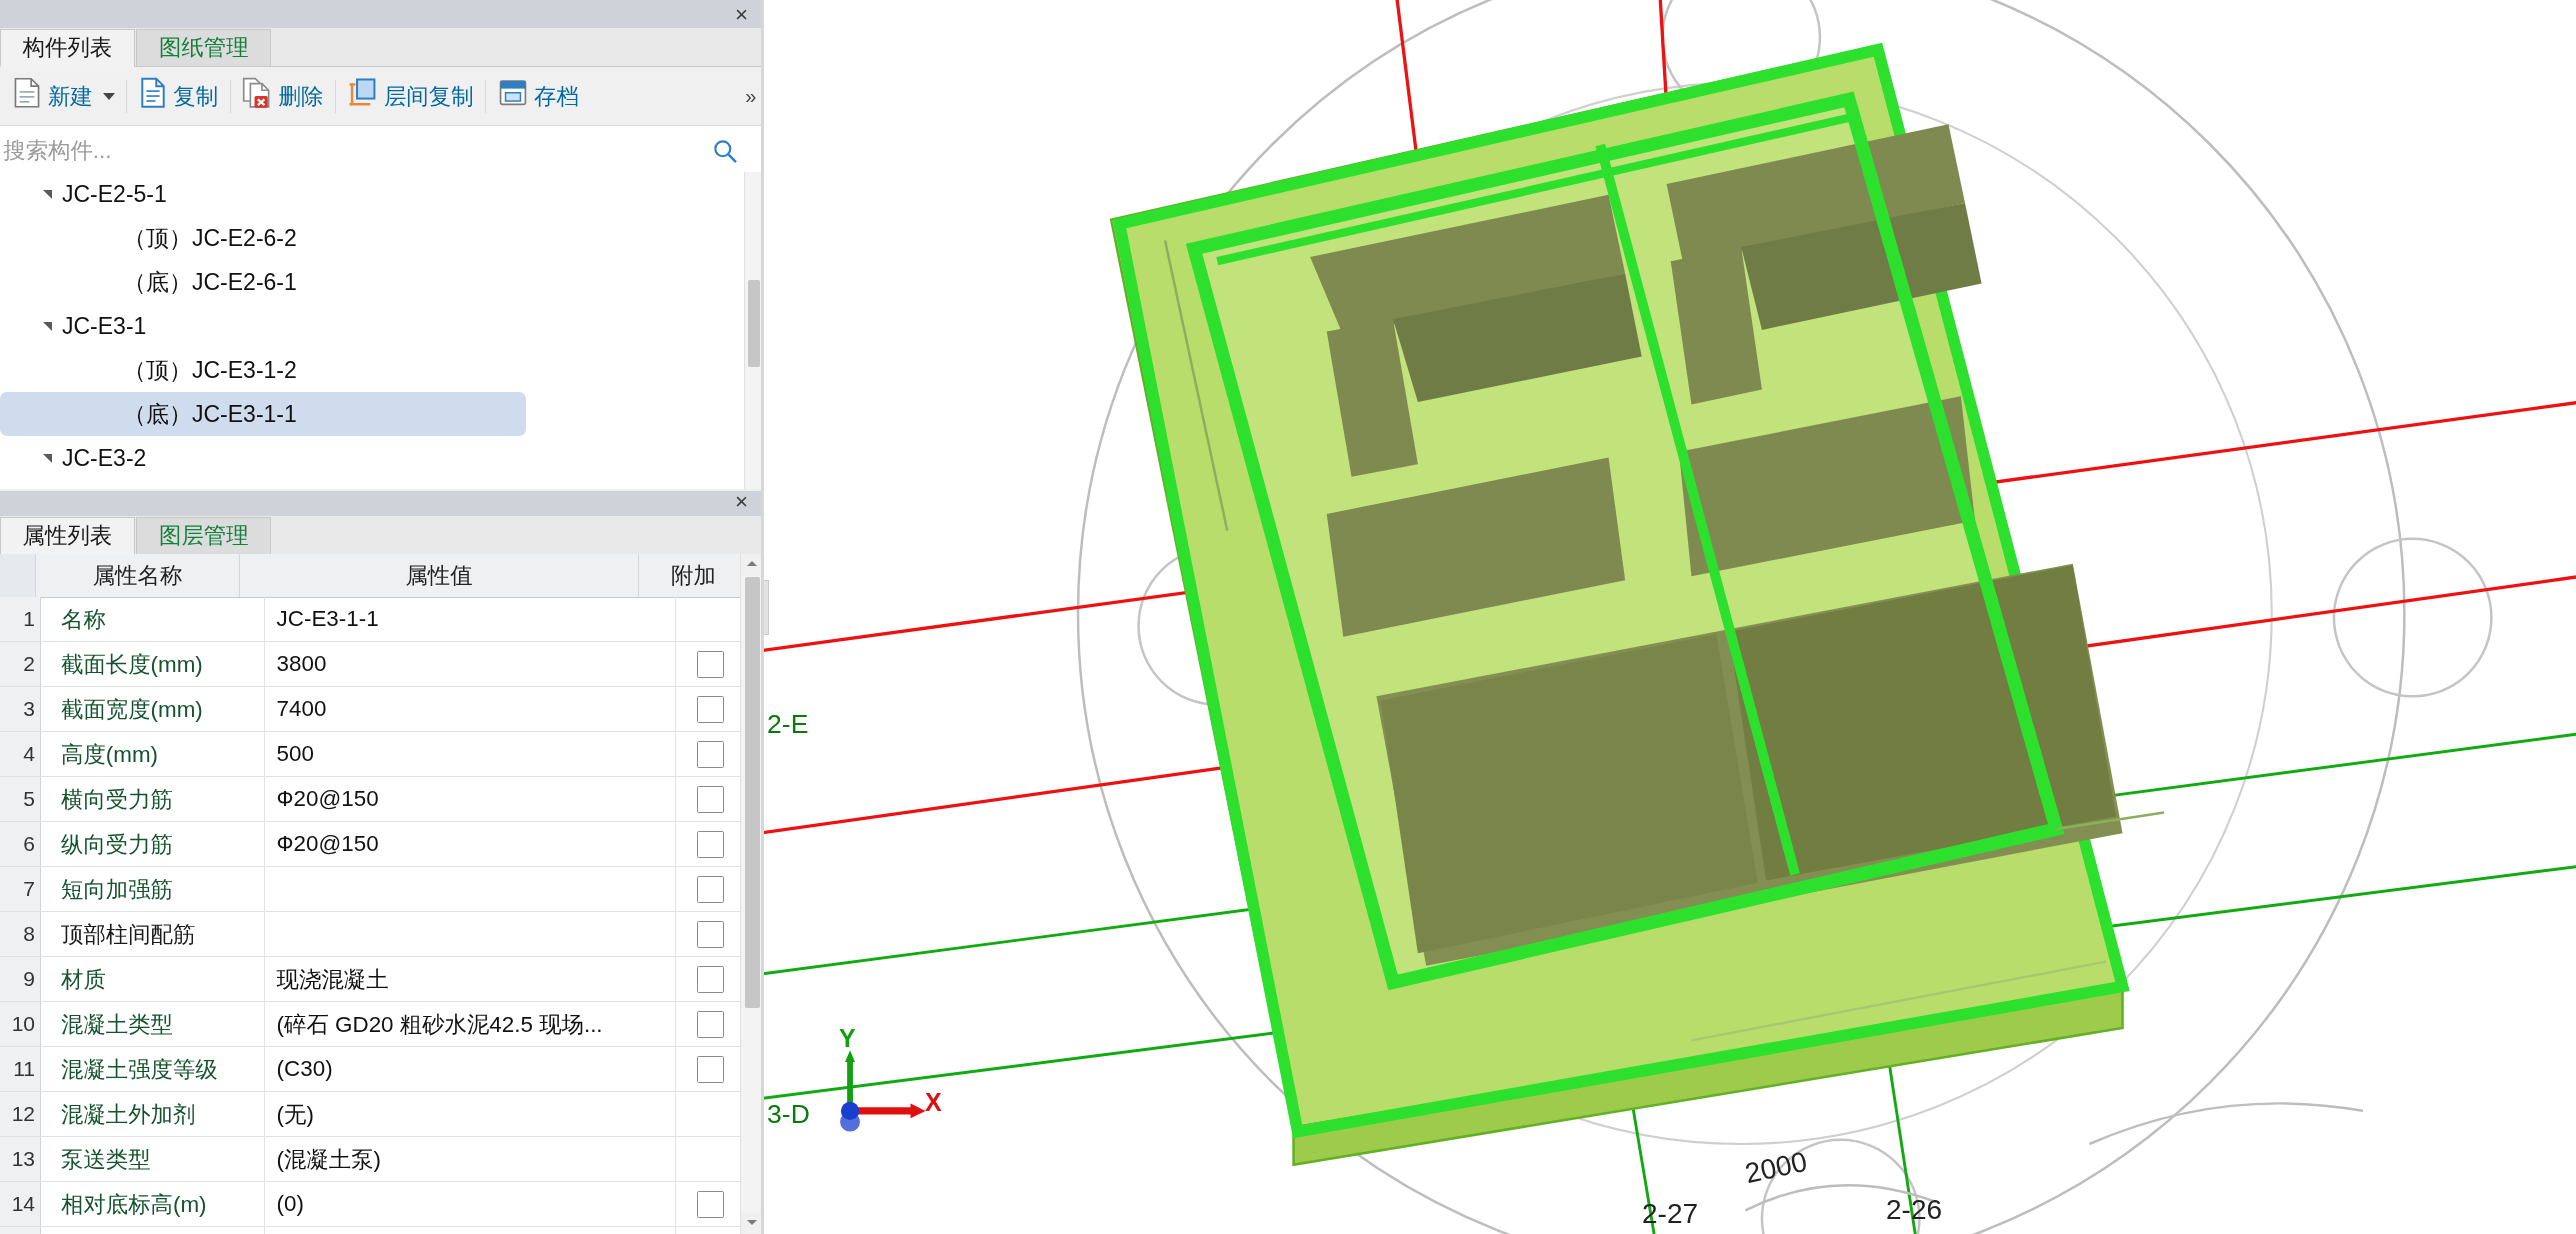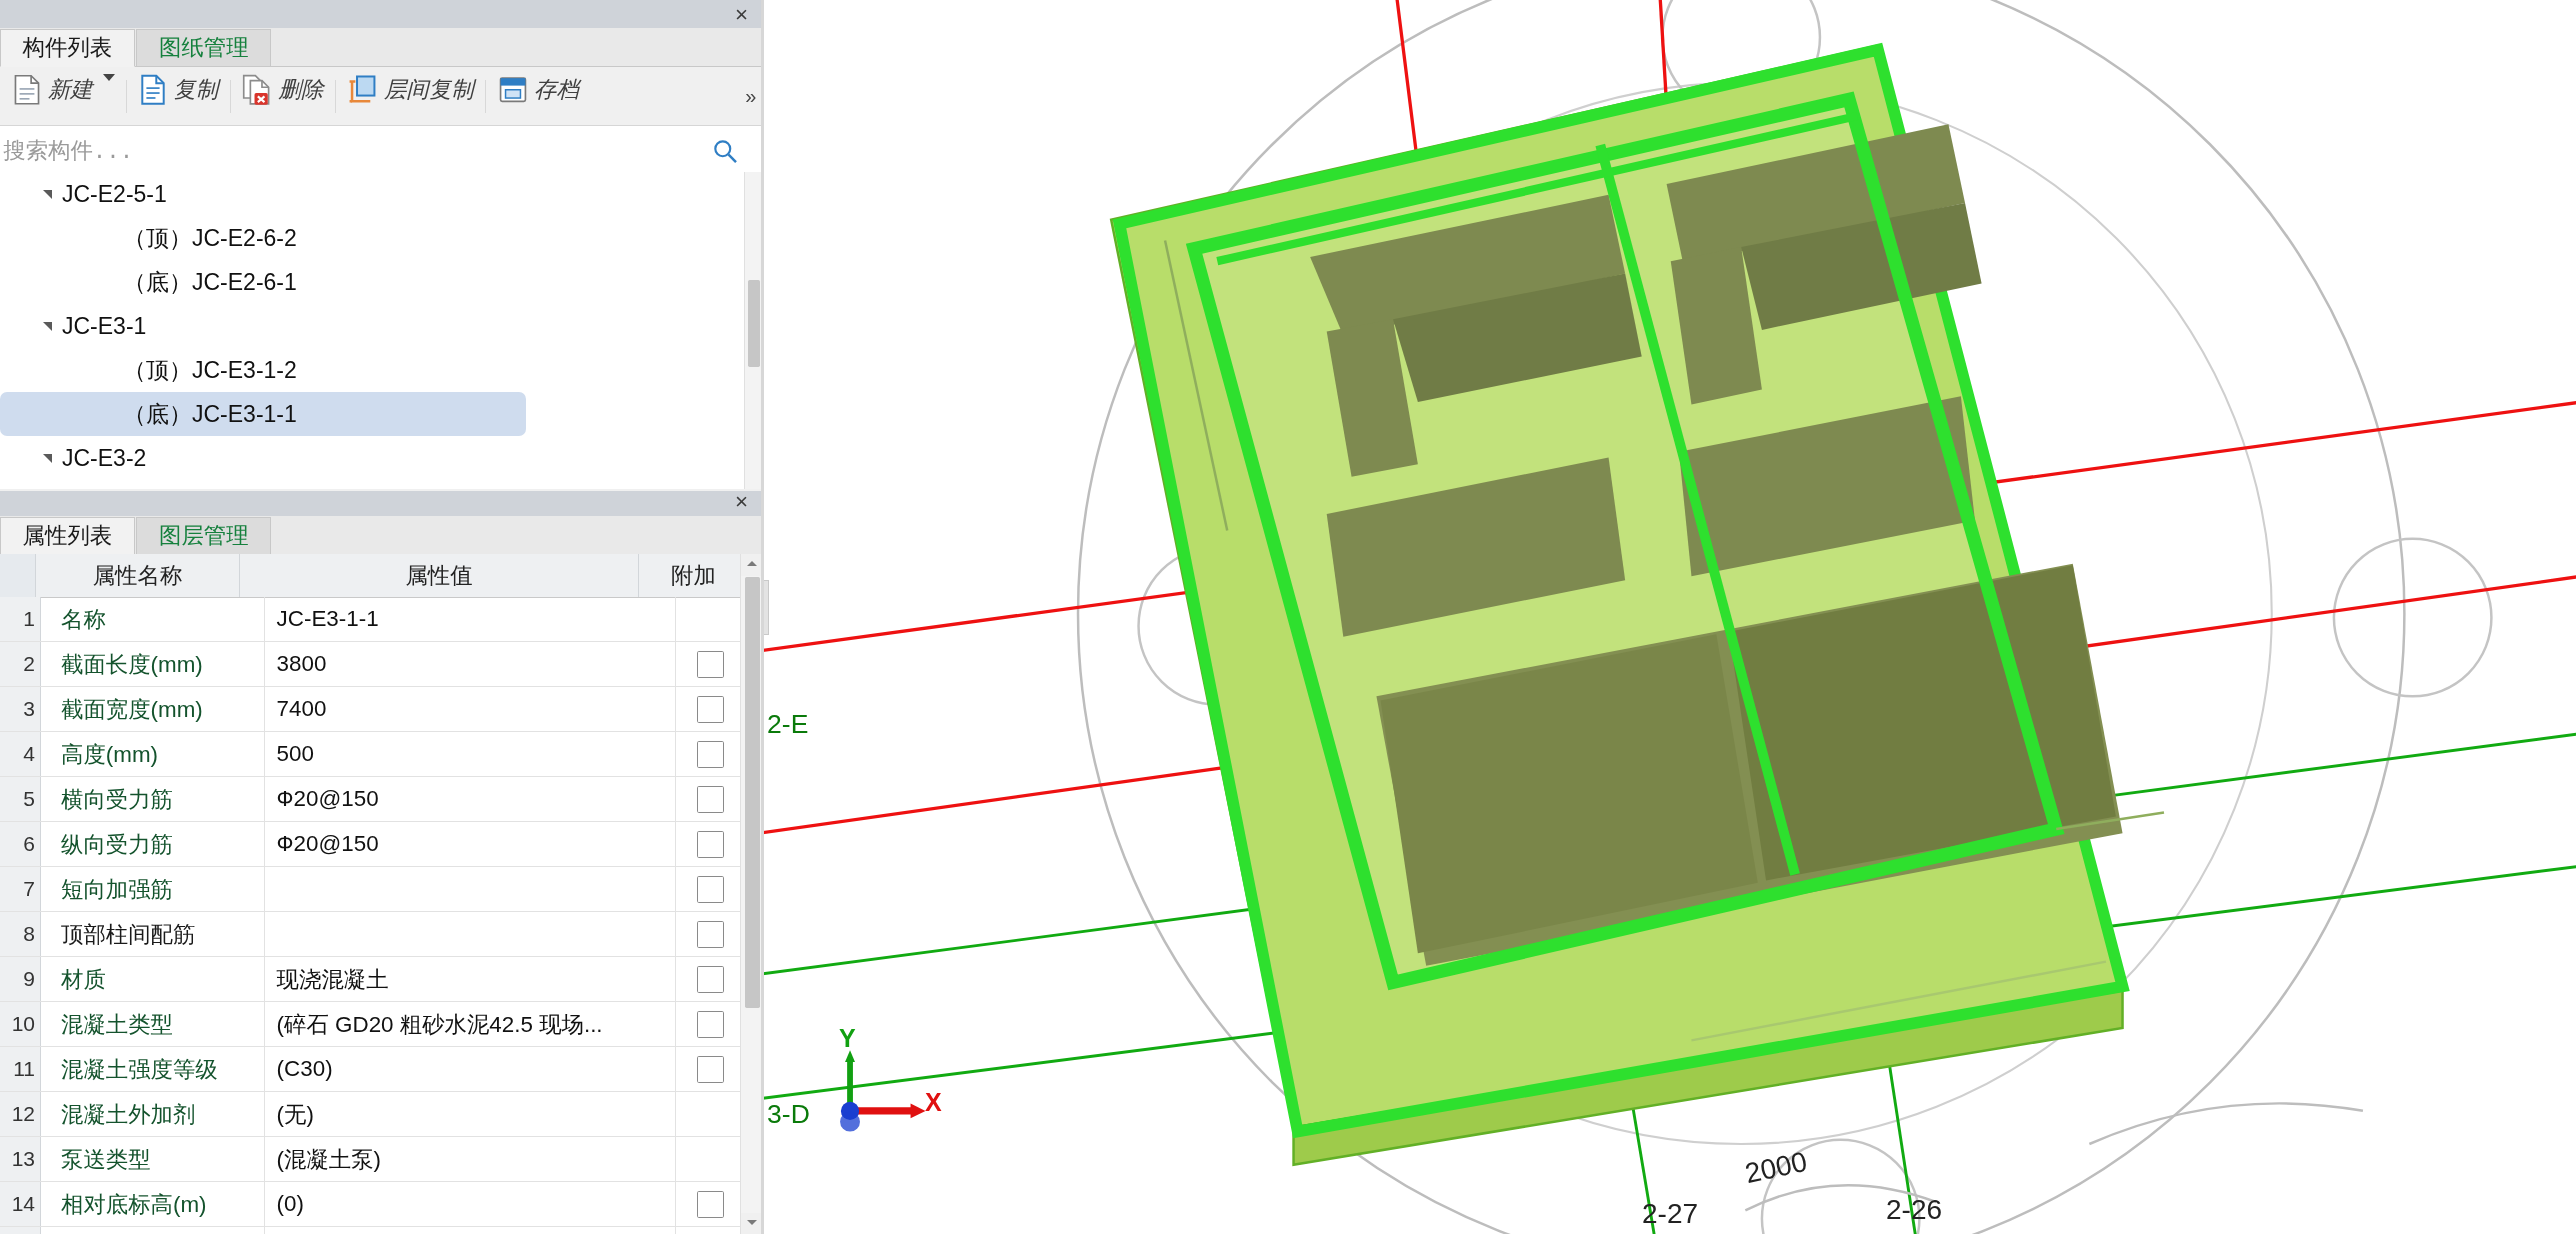--- a/index.html
+++ b/index.html
@@ -17,29 +17,29 @@
   .panel{position:absolute;left:0;background:#f0f0f0;}
   .panel-titlebar{height:28px;background:#cfd3d9;position:relative;}
   .panel-close{position:absolute;right:15px;top:1.7px;font-size:22.4px;line-height:25px;color:#3a3a3a;cursor:pointer;font-family:"Liberation Sans",sans-serif;}
   .tabstrip{height:38px;background:#e9e9e9;display:flex;align-items:flex-end;border-bottom:0.8px solid #c8c8c8;}
   .tab{height:36px;line-height:36px;padding:0 21.6px;font-size:22.4px;color:#2b2b2b;border:0.8px solid #c8c8c8;border-bottom:none;background:#dcdcdc;margin-right:1.7px;cursor:pointer;}
   .tab.active{background:#f2f2f2;color:#1a1a1a;border-bottom:0.8px solid #f2f2f2;margin-bottom:-0.8px;}
   .tab.inactive{color:#15803d;background:#dcdcdc;}
 
   
   .toolbar{height:58px;background:#f0f0f0;display:flex;align-items:center;border-bottom:0.8px solid #d6d6d6;position:relative;padding-left:5px;}
-  .tbtn{display:flex;height:45px;padding:0 8.3px;cursor:pointer;font-size:22.4px;color:#404040;white-space:nowrap;font-style:italic;}
+  .tbtn{display:flex;align-items:center;height:45px;padding:0 8.3px;cursor:pointer;font-size:22.4px;color:#0369a1;white-space:nowrap;}
   .tbtn .lbl{margin-left:6.6px;}
   .tcaret{margin-left:10px;width:0;height:0;border-left:6.6px solid transparent;border-right:6.6px solid transparent;border-top:7.5px solid #444;}
   .tbsep{width:0.8px;height:33px;background:#d8d8d8;margin:0 3.3px;}
   .overflow{position:absolute;right:8.3px;top:18px;font-size:20px;color:#444;cursor:pointer;letter-spacing:-1.7px;}
 
   
   .searchbox{height:48px;background:#fff;border-bottom:0.8px solid #d6d6d6;display:flex;align-items:center;position:relative;}
-  .searchbox .ph{font-size:22.4px;color:#9a9a9a;padding-left:3.3px;font-family:Liberation Mono, monospace;}
+  .searchbox .ph{font-size:22.4px;color:#9a9a9a;padding-left:3.3px;}
   .searchicon{position:absolute;right:25px;top:11.6px;}
 
   
   .tree{position:relative;background:#fff;overflow:hidden;}
   .trow{height:44px;display:flex;align-items:center;font-size:23px;color:#111;white-space:nowrap;cursor:pointer;}
   .trow .arrow{width:0;height:0;border-top:9px solid #5a5a5a;border-left:9px solid transparent;margin-right:10px;}
   .trow.sel{background:#cfdcee;border-radius:7px;}
   .trow .txt{display:inline-block;}
 
   

